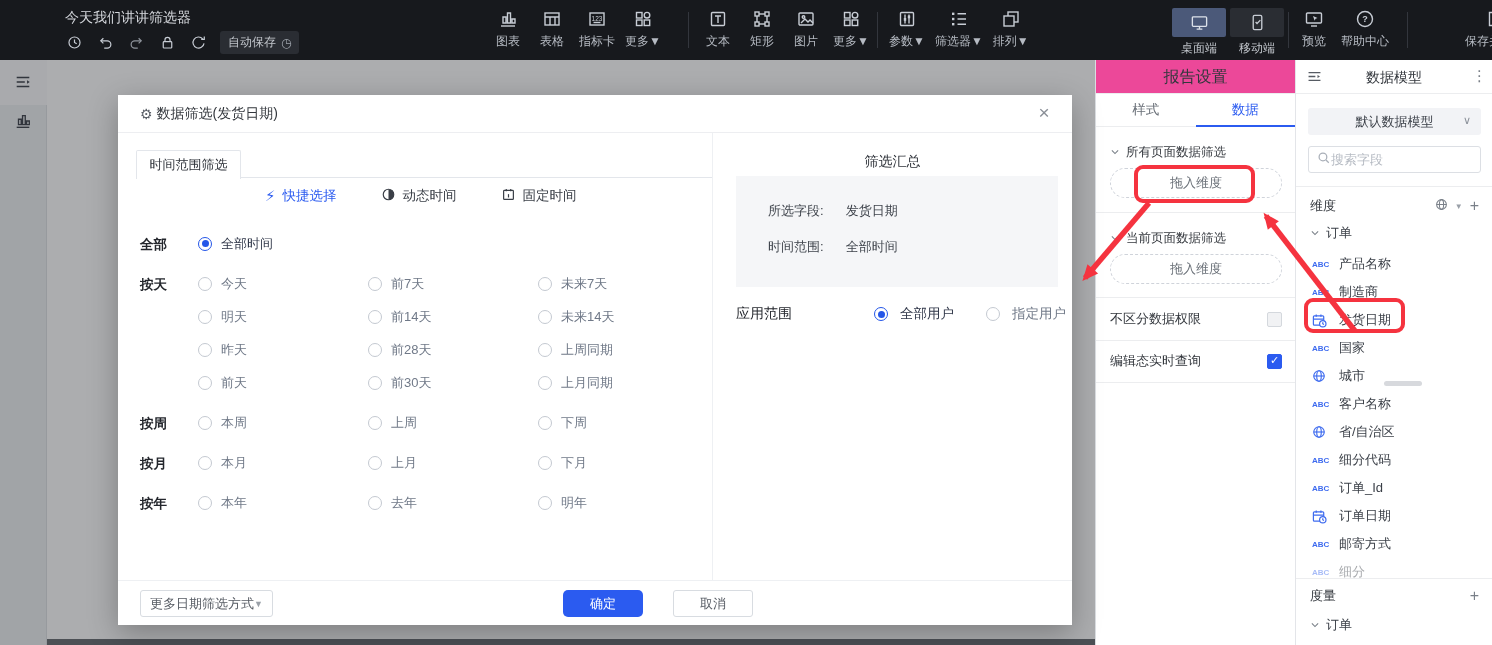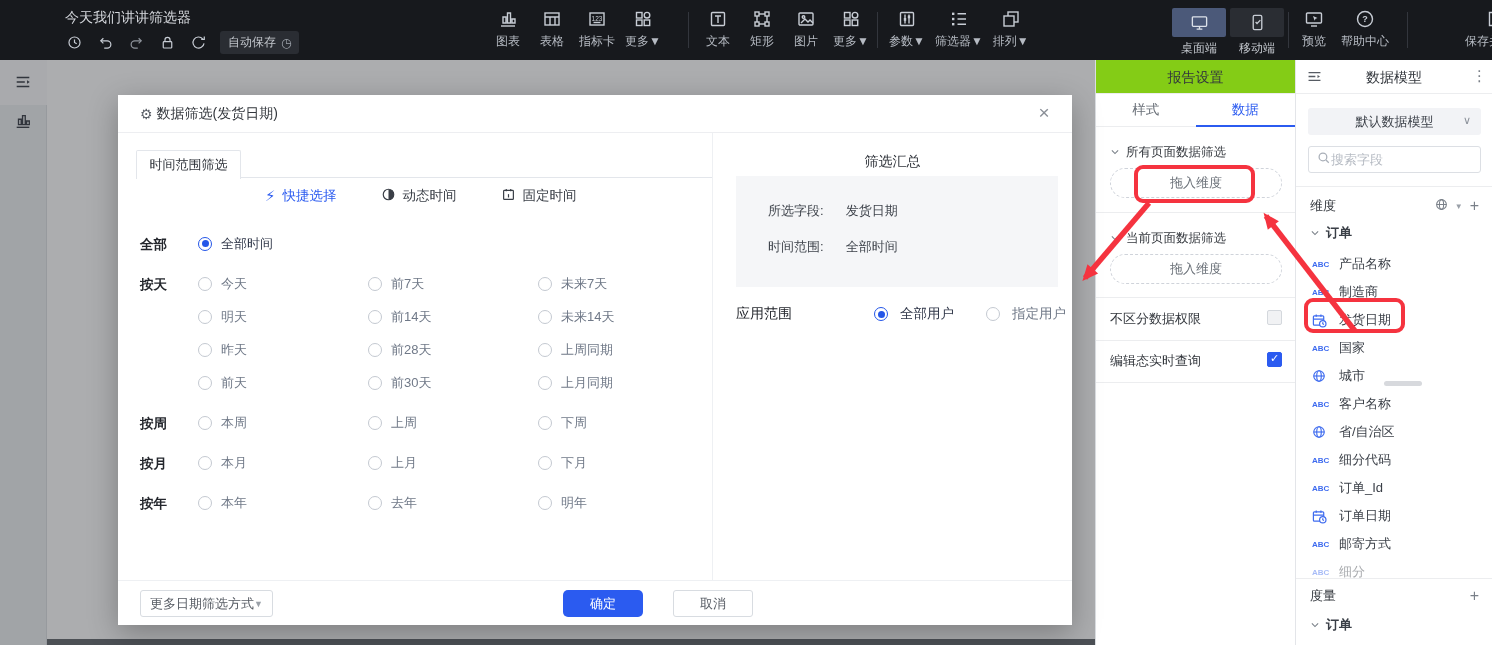--- a/index.html
+++ b/index.html
@@ -71,32 +71,32 @@
   .more-btn { position:absolute; left:22px; top:9px; width:133px; height:27px; border:1px solid #D8DCE1; border-radius:3px;
     background:#fff; font-size:13px; color:#565B63; display:flex; align-items:center; justify-content:space-between; padding:0 9px; cursor:pointer; }
   .caret { font-size:9px; color:#9AA0A8; }
   .btn-ok { position:absolute; left:445px; top:9px; width:80px; height:27px; background:#2B5BF0; color:#fff; border:none;
     border-radius:5px; font-size:13px; cursor:pointer; }
   .btn-cancel { position:absolute; left:555px; top:9px; width:80px; height:27px; background:#fff; color:#565B63;
     border:1px solid #D8DCE1; border-radius:3px; font-size:13px; cursor:pointer; }
 
   
   #settings { position:absolute; left:1095px; top:60px; width:200px; height:585px; background:#fff; border-left:1px solid #DADDE1; z-index:6; }
-  .sp-head { position:absolute; left:0; top:0; width:100%; height:34px; background:#84cc16; border-bottom:1px solid #ECEDEF;
-    text-align:center; line-height:34px; font-size:14px; color:#33373D; }
+  .sp-head { position:absolute; left:0; top:0; width:100%; height:34px; background:#ec4899; border-bottom:1px solid #ECEDEF;
+    text-align:center; line-height:34px; font-size:16px; color:#33373D; }
   .sp-tabs { position:absolute; left:0; top:34px; width:100%; height:33px; border-bottom:1px solid #ECEDEF; display:flex; }
   .sp-tab { flex:1; text-align:center; line-height:32px; font-size:13.5px; color:#6A7078; cursor:pointer; position:relative; }
   .sp-tab.sel { color:#2B5BF0; }
   .sp-tab.sel::after { content:""; position:absolute; left:0; bottom:-1px; width:100%; height:2px; background:#2B5BF0; }
   .sp-sec { position:absolute; left:14px; display:flex; align-items:center; gap:6px; font-size:12.5px; color:#33373D; }
   .chev { color:#7A8089; }
   .drop-pill { position:absolute; left:14px; width:172px; height:30px; border:1px dashed #CFD3DA; border-radius:15px;
     text-align:center; line-height:28px; font-size:13px; color:#6A7078; cursor:pointer; }
   .hdiv { position:absolute; left:0; width:100%; height:1px; background:#ECEDEF; }
-  .tog-row { position:absolute; left:14px; width:172px; display:flex; align-items:flex-start; justify-content:space-between; }
+  .tog-row { position:absolute; left:14px; width:172px; display:flex; align-items:center; justify-content:space-between; }
   .tog-label { font-size:13px; color:#33373D; }
   .cb { width:15px; height:15px; border:1px solid #D4D8DD; border-radius:2px; background:#F1F2F4; }
   .cb.checked { background:#2B5BF0; border-color:#2B5BF0; position:relative; }
   .cb.checked::after { content:"✓"; position:absolute; left:2px; top:-1px; color:#fff; font-size:11px; font-weight:bold; }
 
   
   #model { position:absolute; left:1295px; top:60px; width:197px; height:585px; background:#fff; border-left:1px solid #E3E5E9; z-index:6; }
   .mp-head { position:absolute; left:0; top:0; width:100%; height:34px; border-bottom:1px solid #ECEDEF; }
   .mp-title { position:absolute; left:0; top:0; width:100%; text-align:center; line-height:34px; font-size:14px; color:#33373D; }
   .mp-toggle { position:absolute; left:10px; top:8px; color:#565B63; }
@@ -105,21 +105,21 @@
     display:flex; align-items:center; justify-content:center; gap:10px; font-size:13px; color:#3A3F47; cursor:pointer; }
   .ms-caret { color:#8A9099; font-size:11px; position:absolute; right:10px; top:6px; }
   .search-box { position:absolute; left:12px; top:86px; width:173px; height:27px; border:1px solid #DCDFE4; border-radius:3px;
     display:flex; align-items:center; padding:2px 8px; gap:0; }
   .search-in { border:none; outline:none; width:120px; font-size:13px; color:#3A3F47; background:transparent; }
   .search-in::placeholder { color:#B6BBC3; }
   .mp-row { position:absolute; left:14px; width:169px; display:flex; align-items:center; }
   .mp-h { font-size:13px; color:#33373D; flex:1; }
   .mp-icons { display:flex; align-items:center; gap:7px; color:#7A8089; }
   .plus { font-size:16px; color:#7A8089; line-height:14px; cursor:pointer; }
-  .grp-row { position:absolute; left:14px; display:flex; align-items:center; gap:6px; font-size:13px; color:#3A3F47;font-weight:bold; }
+  .grp-row { position:absolute; left:14px; display:flex; align-items:center; gap:6px; font-size:13px; color:#3A3F47; }
   .fld { position:absolute; left:16px; height:28px; display:flex; align-items:center; gap:7px; cursor:pointer; }
   .fi.abc { font-size:8px; font-weight:bold; color:#3E6BEF; letter-spacing:0; width:20px; }
   .fi.svg { width:20px; display:flex; }
   .fname { font-size:13px; color:#3A3F47; white-space:nowrap; }
   .fld.partial { opacity:0.45; }
   .dims-clip { position:absolute; left:0; top:190px; width:197px; height:328px; overflow:hidden; }
   .scrollpill { position:absolute; left:88px; top:321px; width:38px; height:5px; background:#D7D9DD; border-radius:3px; }
 
   
   #anno { position:absolute; left:0; top:0; width:1492px; height:645px; z-index:30; pointer-events:none; }

